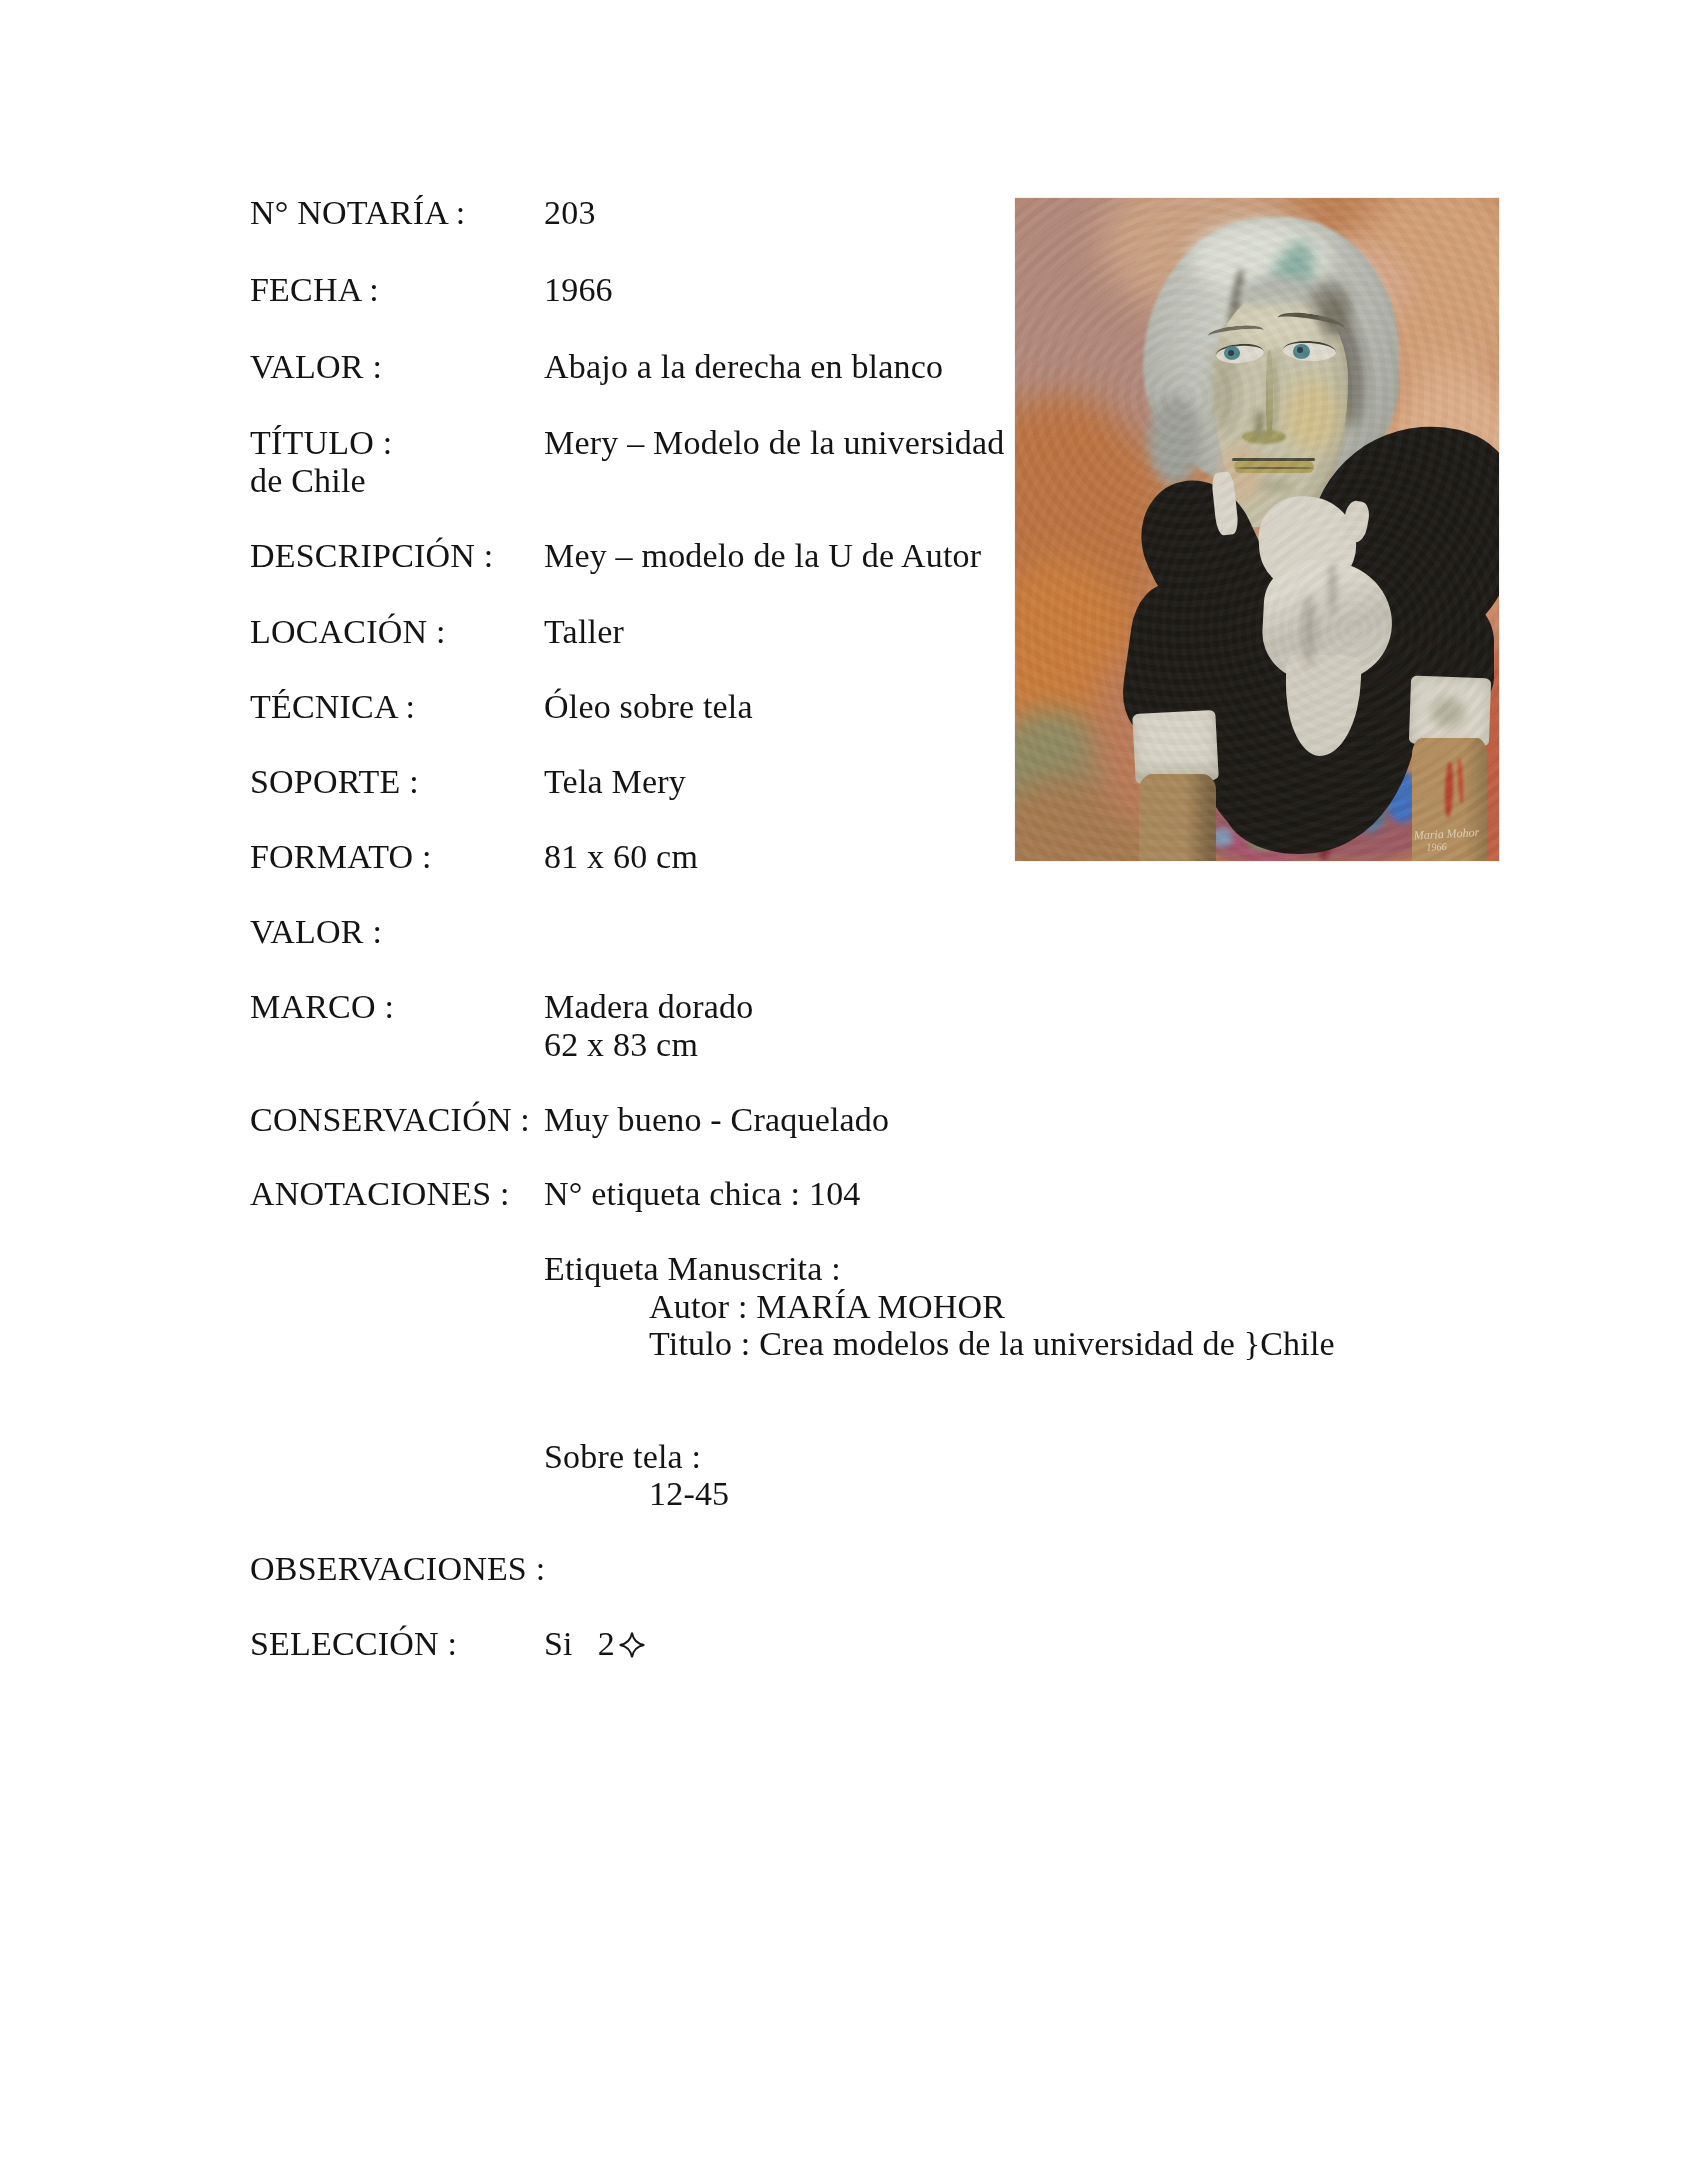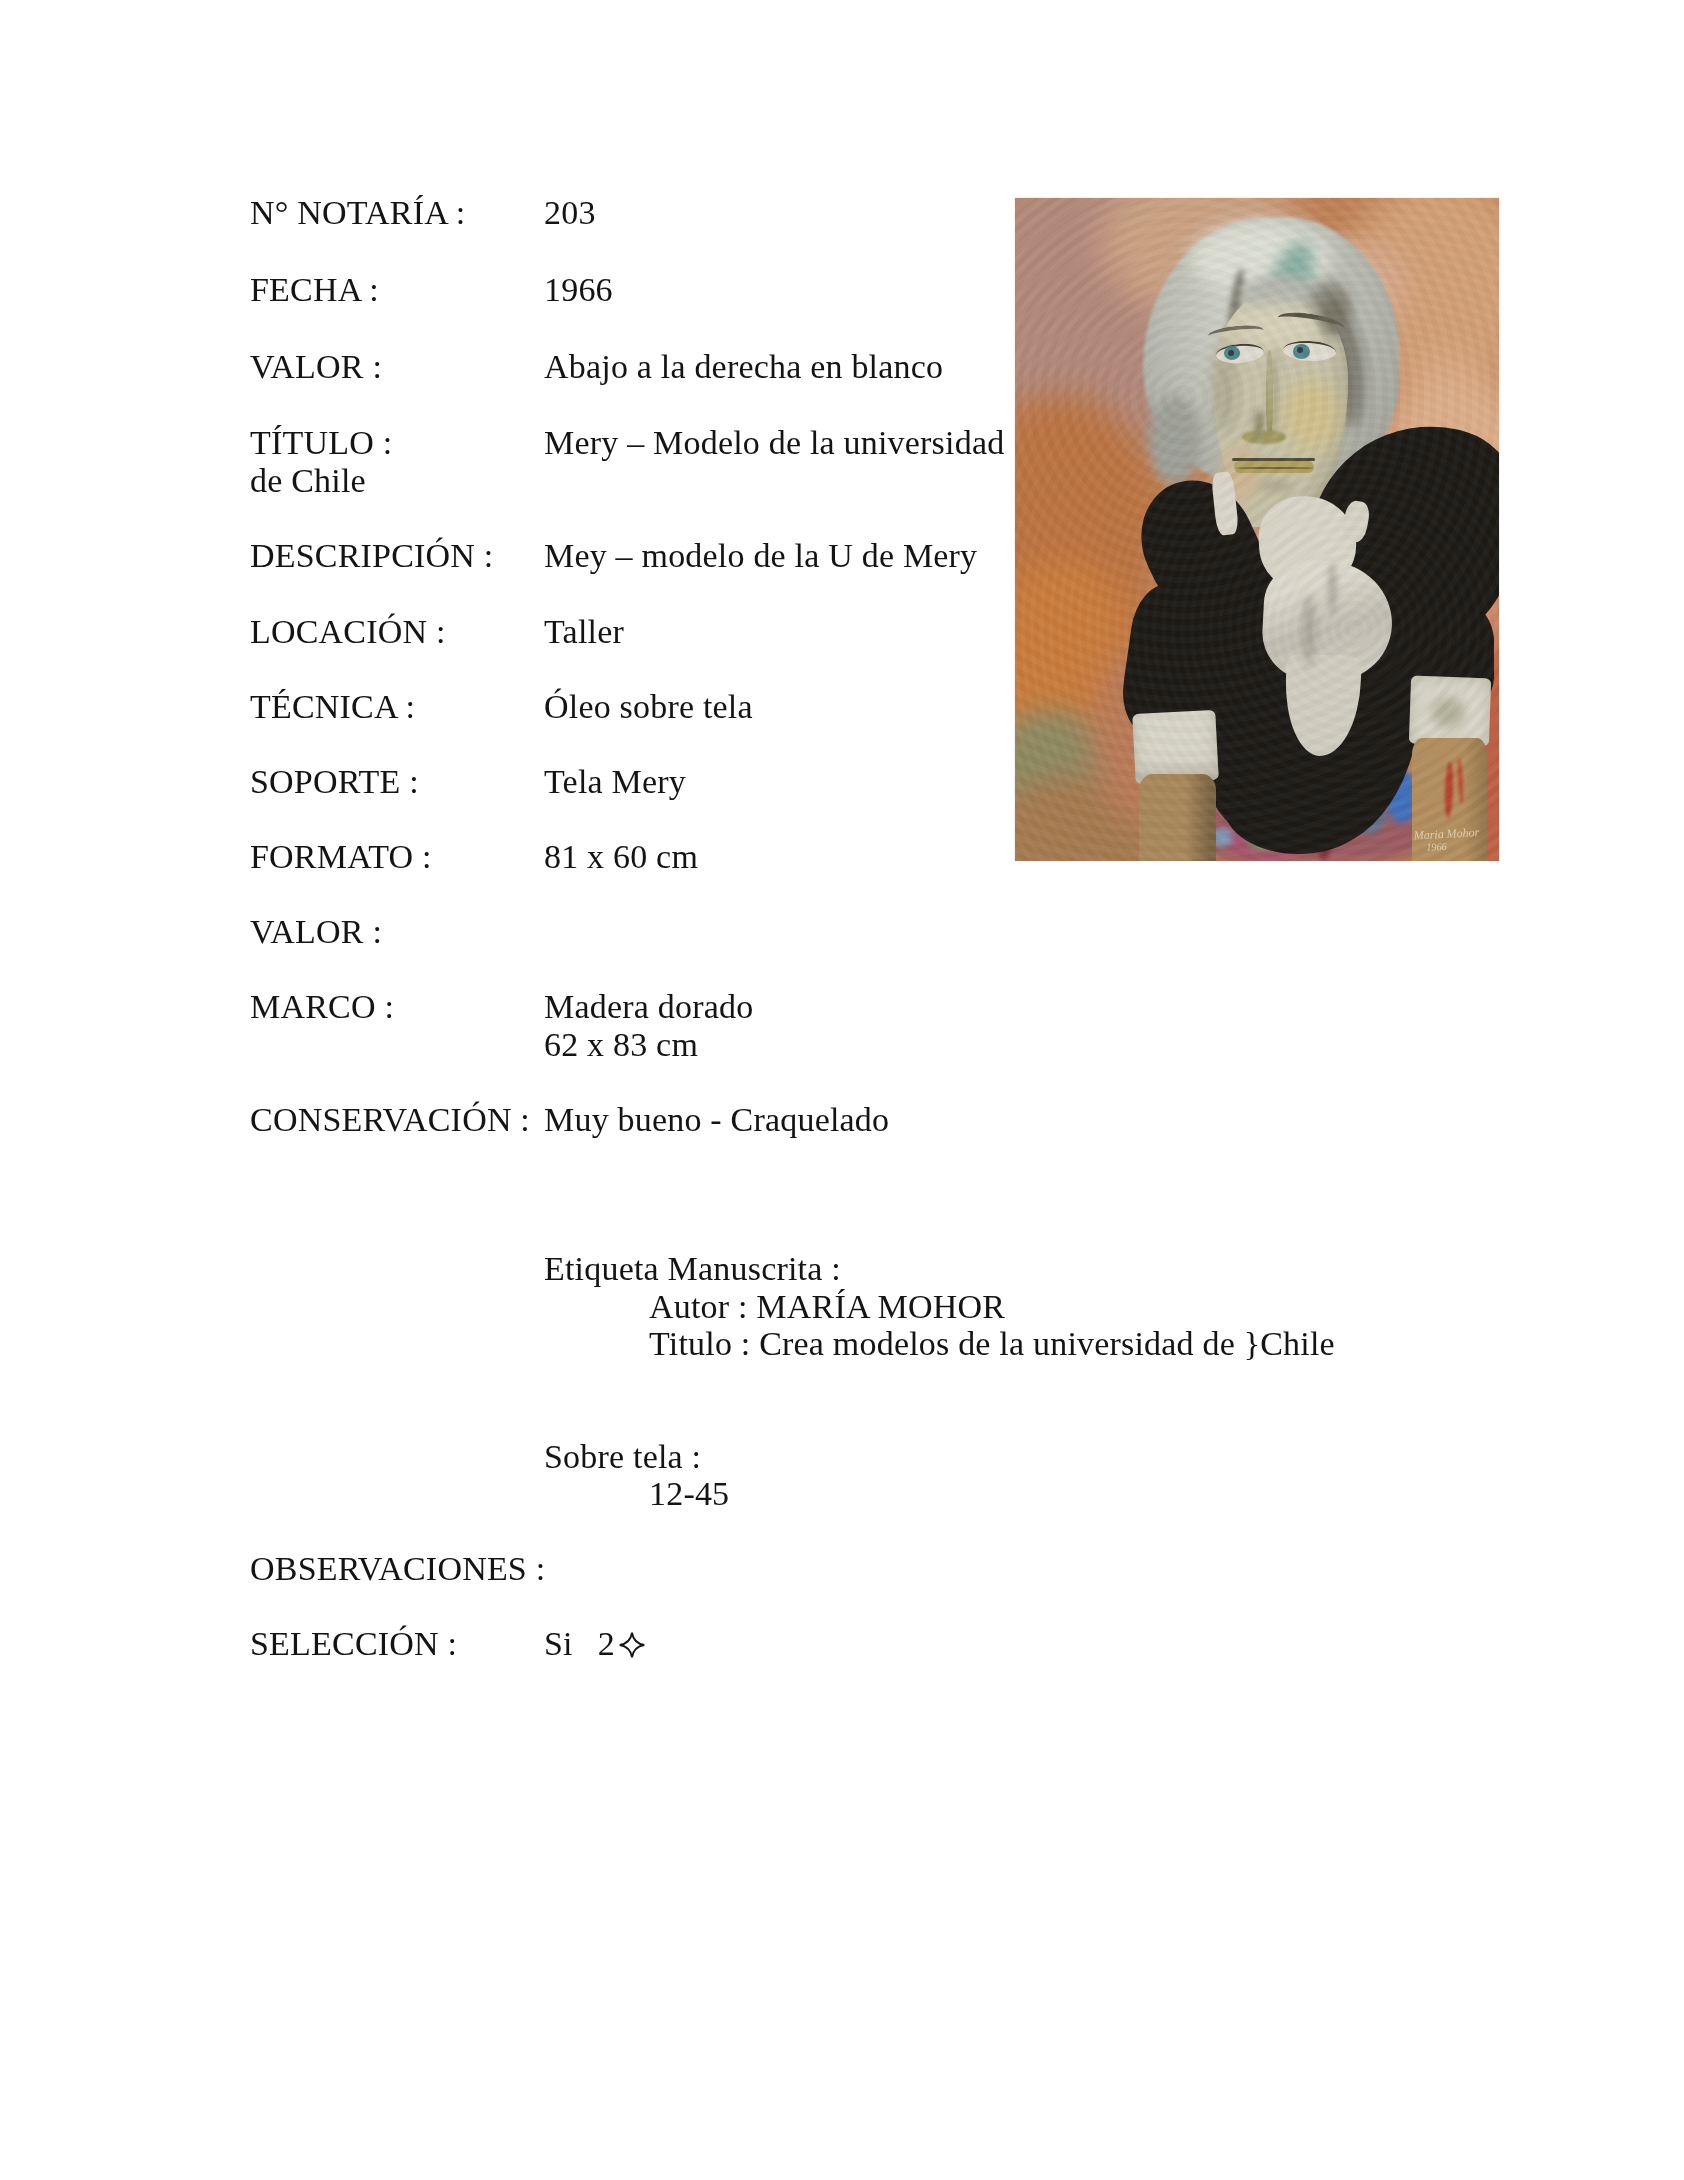--- a/index.html
+++ b/index.html
@@ -49,37 +49,38 @@
 
   <div class="line" style="top:194px"><span class="lab">N° NOTARÍA :</span><span>203</span></div>
 
   <div class="line" style="top:271px"><span class="lab">FECHA :</span><span>1966</span></div>
 
   <div class="line" style="top:348px"><span class="lab">VALOR :</span><span>Abajo a la derecha en blanco</span></div>
 
   <div class="line" style="top:424px"><span class="lab">TÍTULO :</span><span>Mery – Modelo de la universidad</span></div>
   <div class="line" style="top:462px"><span>de Chile</span></div>
 
-  <div class="line" style="top:537px"><span class="lab">DESCRIPCIÓN :</span><span>Mey – modelo de la U de Mery</span></div>
+  <div class="line" style="top:537px"><span class="lab">DESCRIPCIÓN :</span><span>Mey – modelo de la U de Autor</span></div>
 
   <div class="line" style="top:613px"><span class="lab">LOCACIÓN :</span><span>Taller</span></div>
 
   <div class="line" style="top:688px"><span class="lab">TÉCNICA :</span><span>Óleo sobre tela</span></div>
 
   <div class="line" style="top:763px"><span class="lab">SOPORTE :</span><span>Tela Mery</span></div>
 
   <div class="line" style="top:838px"><span class="lab">FORMATO :</span><span>81 x 60 cm</span></div>
 
   <div class="line" style="top:913px"><span class="lab">VALOR :</span><span></span></div>
 
   <div class="line" style="top:988px"><span class="lab">MARCO :</span><span>Madera dorado</span></div>
   <div class="line ind1" style="top:1026px"><span>62 x 83 cm</span></div>
 
   <div class="line" style="top:1101px"><span class="lab">CONSERVACIÓN :</span><span>Muy bueno - Craquelado</span></div>
 
+  <div class="line" style="top:1175px"><span class="lab">ANOTACIONES :</span><span>N° etiqueta chica : 104</span></div>
 
   <div class="line ind2" style="top:1288px"><span>Autor : MARÍA MOHOR</span></div>
   <div class="line ind1" style="top:1250px"><span>Etiqueta Manuscrita :</span></div>
   <div class="line ind2" style="top:1325px"><span>Titulo : Crea modelos de la universidad de }Chile</span></div>
   <div class="line ind1" style="top:1438px"><span>Sobre tela :</span></div>
   <div class="line ind2" style="top:1475px"><span>12-45</span></div>
 
   <div class="line" style="top:1550px"><span class="lab">OBSERVACIONES :</span></div>
 
   <div class="line" style="top:1625px"><span class="lab">SELECCIÓN :</span><span>Si</span><span class="num">2</span><span class="star-wrap"><svg width="28" height="28" viewBox="0 0 32 32">

